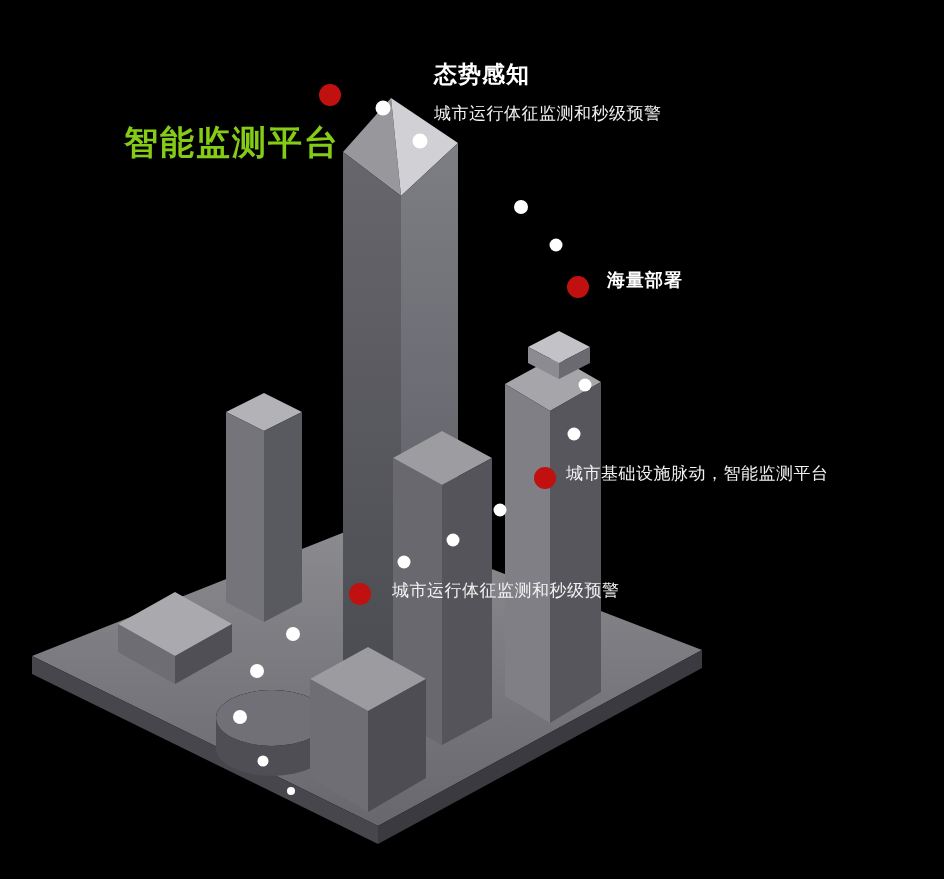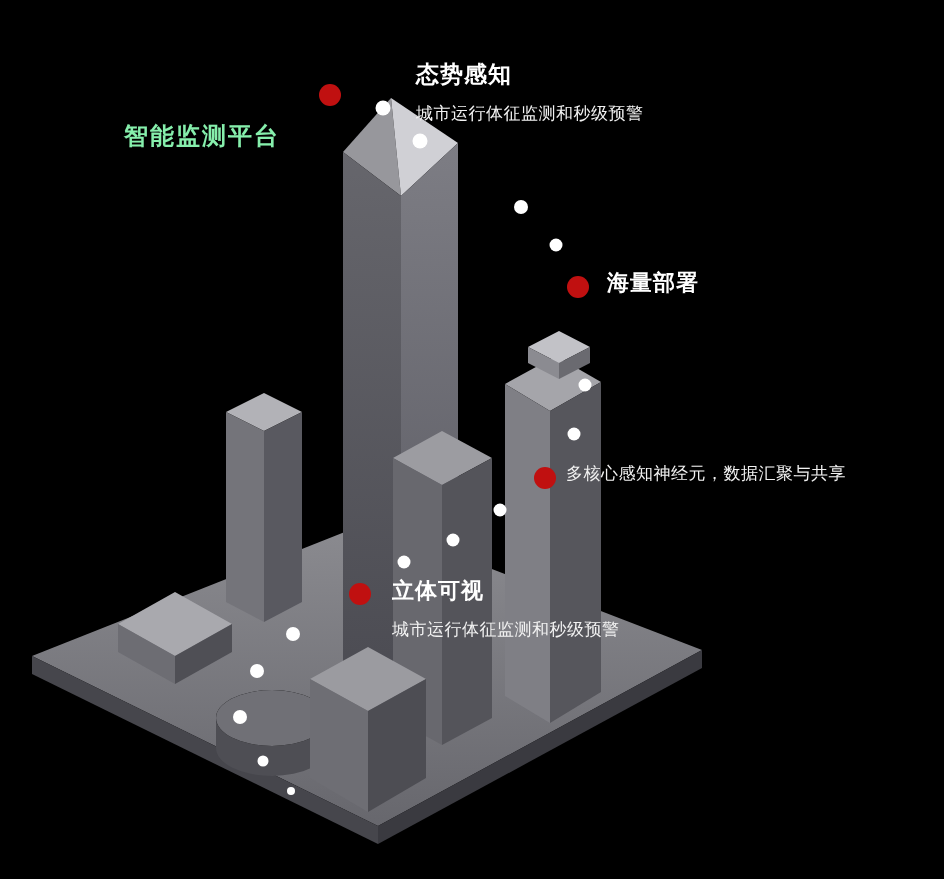--- a/index.html
+++ b/index.html
@@ -13,55 +13,55 @@
     background: #000;
     overflow: hidden;
   }
 
   .scene-svg { position: absolute; left: 0; top: 0; }
 
   .title {
     position: absolute;
     left: 124px;
     top: 120px;
-    font-size: 24px;
+    font-size: 34px;
     font-weight: bold;
-    color: #86efac;
+    color: #84cc16;
     letter-spacing: 2px;
     white-space: nowrap;
   }
 
   .marker {
     position: absolute;
     width: 22px;
     height: 22px;
     border-radius: 50%;
     background: #c01010;
   }
   .m1 { left: 319px; top: 84px; }
   .m2 { left: 567px; top: 276px; }
   .m3 { left: 534px; top: 467px; }
   .m4 { left: 349px; top: 583px; }
 
   .callout { position: absolute; color: #ffffff; white-space: nowrap; }
   .callout h2 {
-    font-size: 22px;
+    font-size: 18px;
     font-weight: bold;
     line-height: 1.1;
     margin-bottom: 15px;
     letter-spacing: 1px;
   }
   .callout p {
     font-size: 17px;
     font-weight: normal;
     color: #f2f2f2;
     letter-spacing: 0.5px;
     text-align: center;
   }
-  .c1 { left: 416px; top: 62px; }
+  .c1 { left: 434px; top: 62px; }
   .c1 h2 { font-size: 23px; }
   .c2 { left: 607px; top: 271px; }
   .c3 { left: 566px; top: 462px; }
   .c4 { left: 392px; top: 579px; }
 </style>
 </head>
 <body>
 
 <div class="stage">
 
@@ -162,21 +162,20 @@
   <div class="callout c1">
     <h2>态势感知</h2>
     <p>城市运行体征监测和秒级预警</p>
   </div>
 
   <div class="callout c2">
     <h2>海量部署</h2>
   </div>
 
   <div class="callout c3">
-    <p>多核心感知神经元，数据汇聚与共享</p>
+    <p>城市基础设施脉动，智能监测平台</p>
   </div>
 
   <div class="callout c4">
-    <h2>立体可视</h2>
     <p>城市运行体征监测和秒级预警</p>
   </div>
 
 </div>
 
 </body></html>

